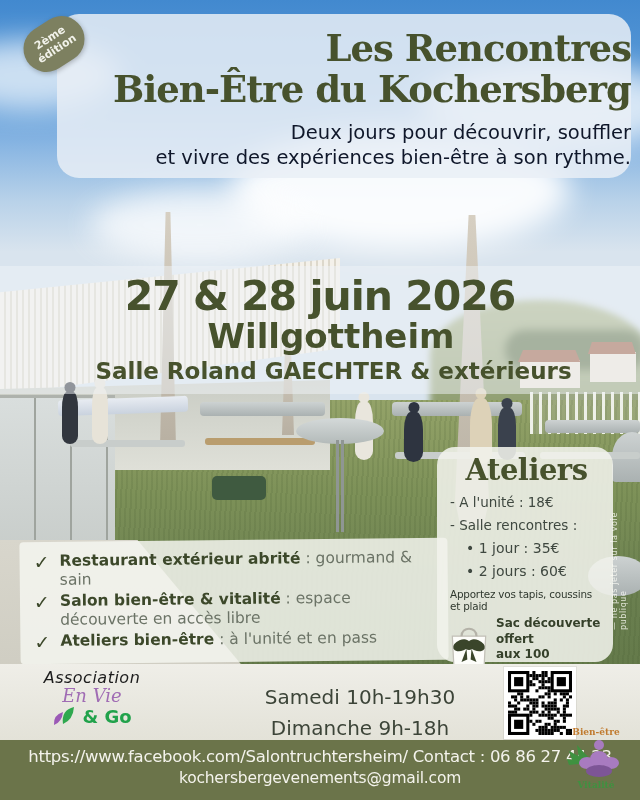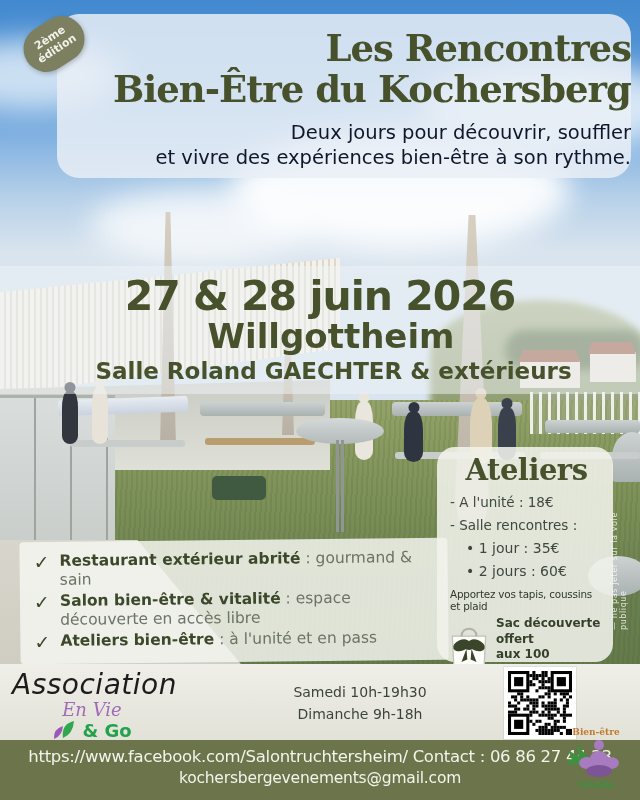--- a/index.html
+++ b/index.html
@@ -123,26 +123,26 @@
 
   
   .disclaimer{position:absolute;right:12px;top:480px;height:150px;
     writing-mode:vertical-rl;transform:rotate(180deg);
     color:rgba(252,252,246,.8);font-size:8px;letter-spacing:.6px;}
 
   
   .bottom-band{position:absolute;left:0;top:664px;width:640px;height:76px;
     background:linear-gradient(180deg,#efeee8,#e3e2d8);}
   .assoc{position:absolute;left:12px;top:4px;width:160px;text-align:center;}
-  .assoc-name{font-family:var(--sans);font-style:italic;font-size:28px;color:#1c1c1c;letter-spacing:.5px;text-align:center;}
+  .assoc-name{font-family:var(--sans);font-style:italic;font-size:16px;color:#1c1c1c;letter-spacing:.5px;text-align:center;}
   .assoc-envie{font-family:var(--serif);font-style:italic;font-size:18px;color:#a06cb4;margin-top:-2px;}
   .assoc-go-row{display:flex;align-items:center;justify-content:center;gap:6px;margin-top:-1px;}
   .assoc-go{font-size:18px;font-weight:700;color:#21a24b;}
   .hours{position:absolute;left:245px;top:18px;width:230px;text-align:center;
-    font-size:14px;color:#3c4438;line-height:1.55;}
+    font-size:20px;color:#3c4438;line-height:1.55;}
   .qr{position:absolute;left:504px;top:3px;width:72px;height:72px;background:#fff;
     padding:4px;box-shadow:0 0 0 1px rgba(0,0,0,.06);}
 
   
   .footer-bar{position:absolute;left:0;top:740px;width:640px;height:60px;background:var(--olive);
     color:#f4f3ec;text-align:center;padding-top:7px;}
   .footer-line1{font-size:16.5px;letter-spacing:-.3px;}
   .footer-line2{font-size:15.5px;margin-top:3px;letter-spacing:-.2px;}
 
   

